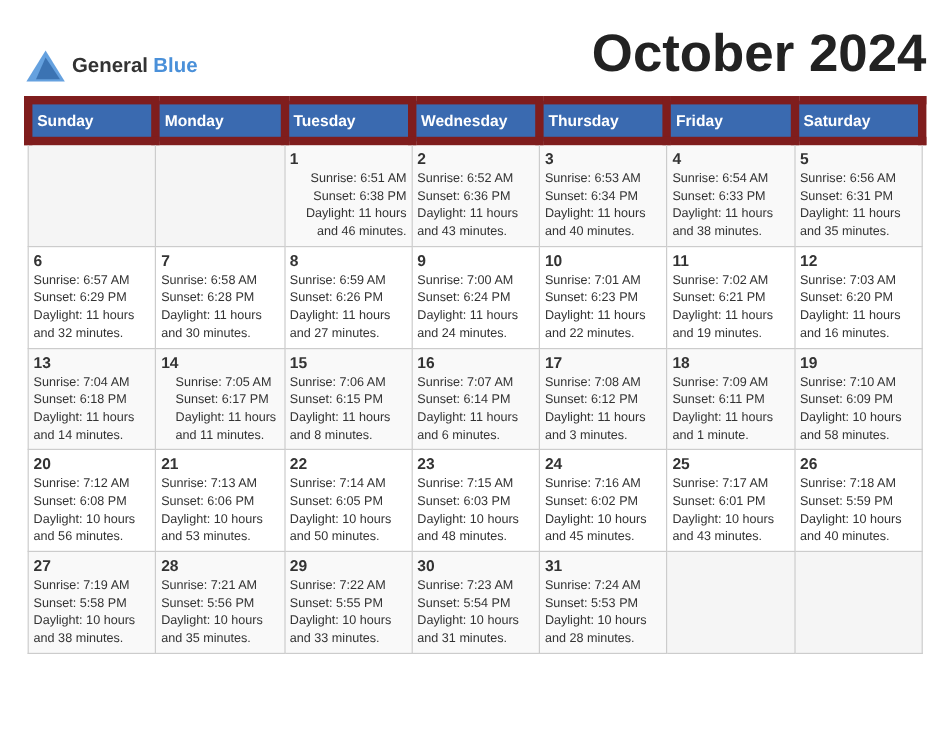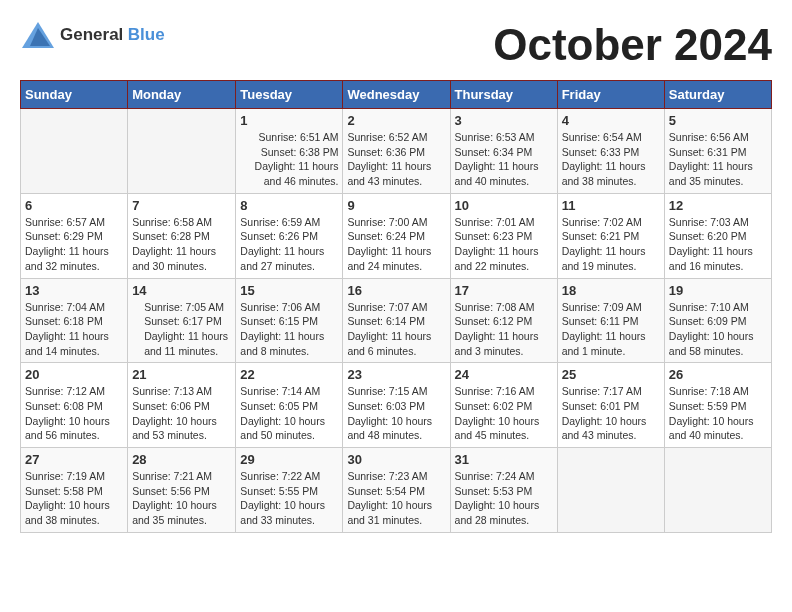--- a/index.html
+++ b/index.html
@@ -6,21 +6,21 @@
     body {
       font-family: Arial, sans-serif;
       background: #fff;
       width: 792px;
       min-height: 612px;
       padding: 20px;
     }
     .header-area {
       display: flex;
       justify-content: space-between;
-      align-items: flex-start;
+      align-items: flex-end;
       margin-bottom: 10px;
     }
     .logo {
       display: flex;
       align-items: center;
       gap: 4px;
     }
     .title-area {
       text-align: right;
     }
@@ -38,21 +38,21 @@
       border-collapse: collapse;
       font-size: 11px;
     }
     .calendar-table thead th {
       background-color: #3a6ab0;
       color: #fff;
       padding: 6px 4px;
       text-align: left;
       font-size: 13px;
       font-weight: bold;
-      border: 1px solid #7f1d1d;
+      border: 7px solid #7f1d1d;
     }
     .calendar-table tbody td {
       border: 1px solid #ccc;
       vertical-align: top;
       padding: 4px;
       min-width: 100px;
       height: 80px;
       background: #fff;
       color: #333;
     }

